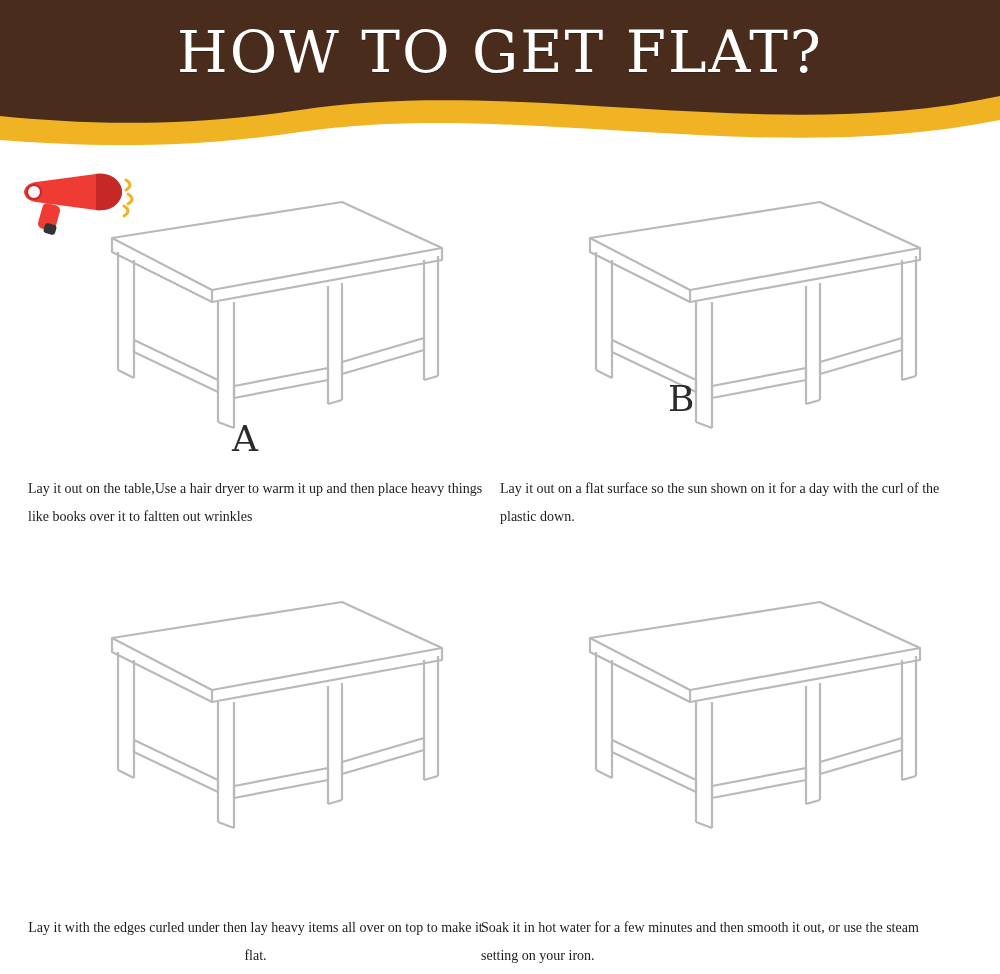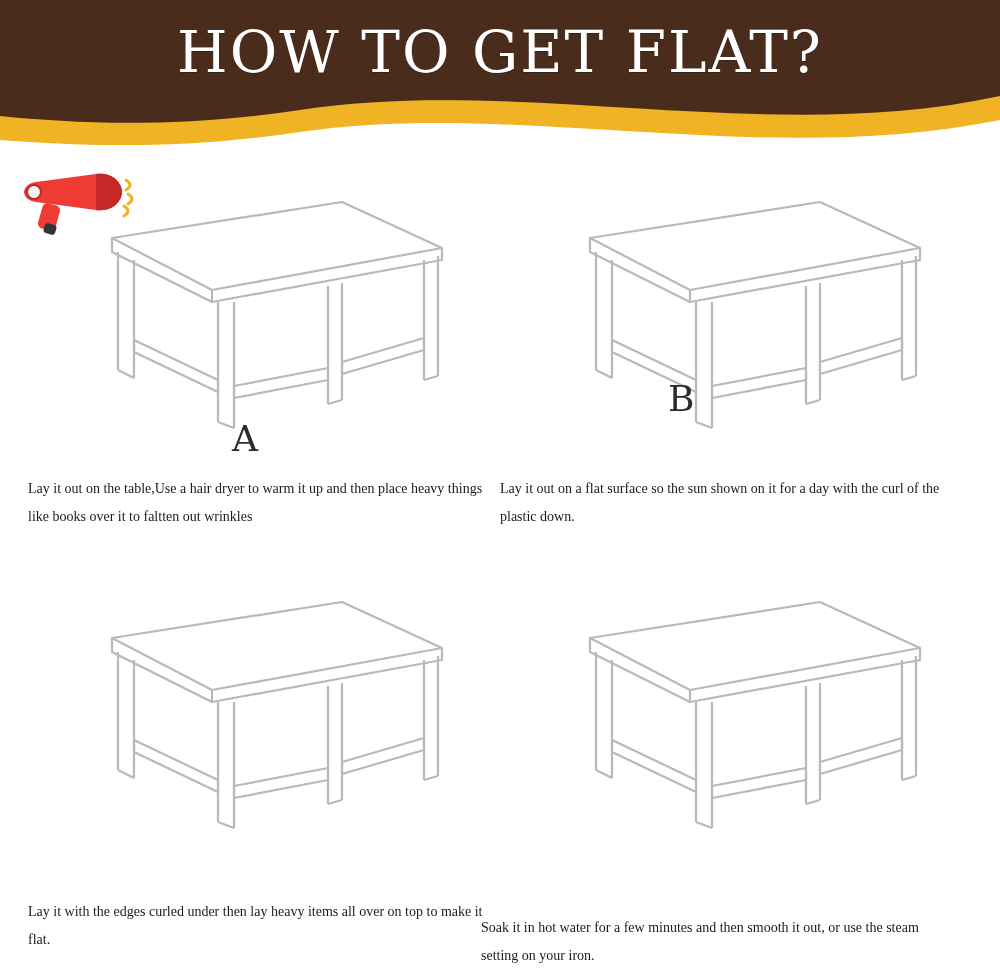--- a/index.html
+++ b/index.html
@@ -88,21 +88,21 @@
     position: absolute;
     width: 455px;
     font-family: "Liberation Serif", serif;
     font-size: 14px;
     line-height: 28px;
     color: #1a1a1a;
   }
 
   .cap-a { left: 28px;  top: 323px; }
   .cap-b { left: 500px; top: 323px; }
-  .cap-c { left: 28px;  top: 746px; }
+  .cap-c { left: 28px;  top: 762px; text-align: center; }
   .cap-d { left: 481px; top: 762px; }
 
   .icon-holder {
     position: absolute;
   }
   .icon-dryer  { left: 0px;   top: 8px;   width: 120px; height: 70px; }
 
   svg { display: block; overflow: visible; }
 </style>
 </head>

